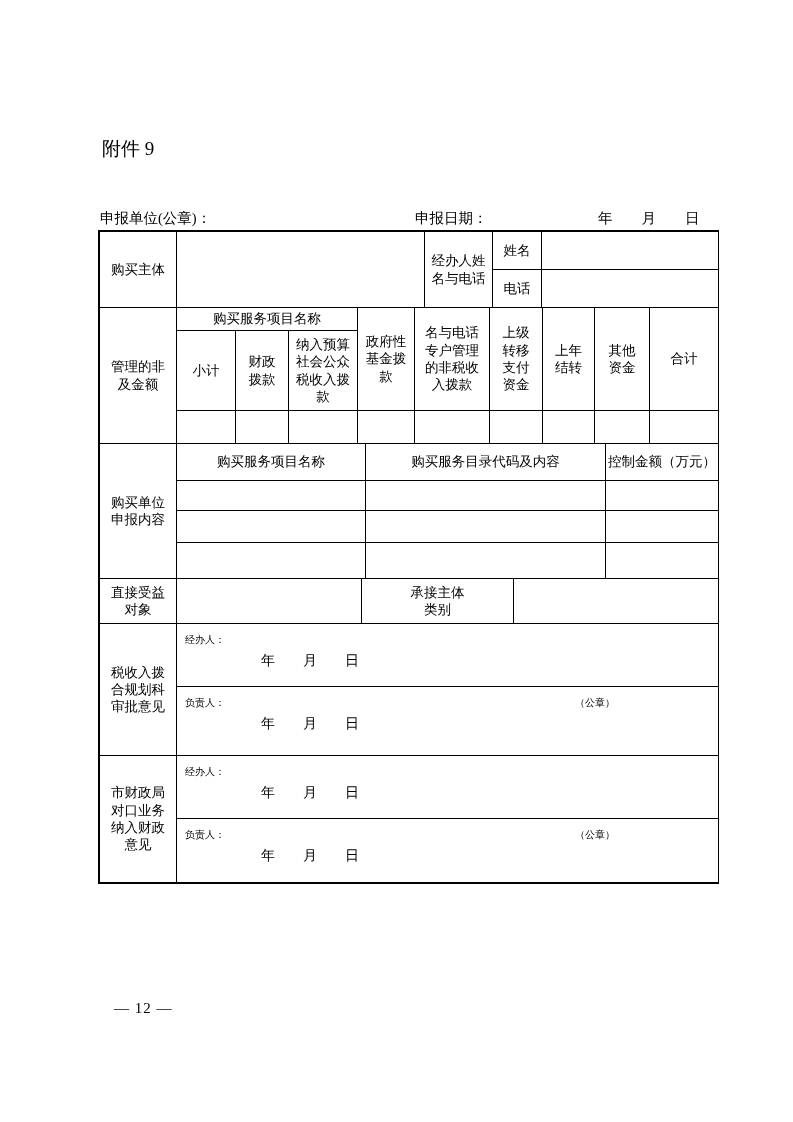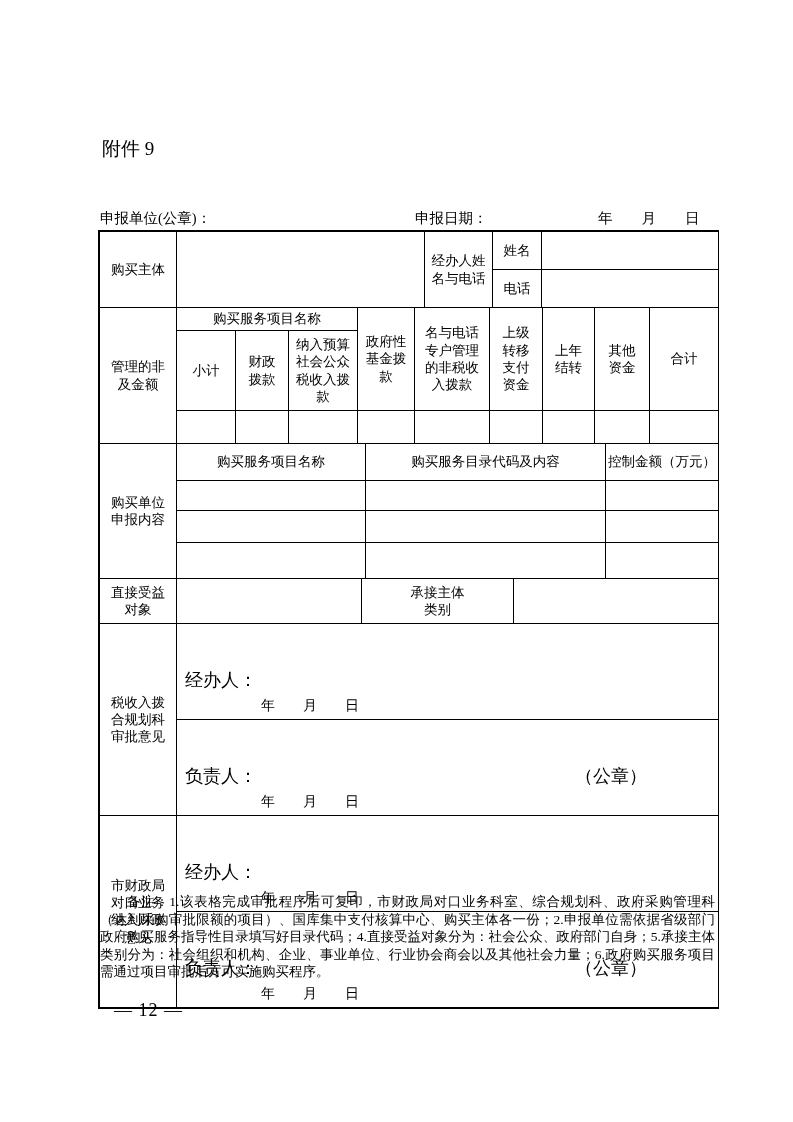--- a/index.html
+++ b/index.html
@@ -24,27 +24,27 @@
   table.tbl + table.tbl { margin-top:-1px; }
   .tbl td {
     border:1px solid #000; text-align:center; vertical-align:middle;
     font-size:13.5px; line-height:1.28; padding:1px 2px; overflow:hidden;
   }
   .pre { white-space:pre-line; }
   .lbl { font-size:14px; }
   .sm  { font-size:13px; white-space:nowrap; }
 
   td.appr { text-align:left; vertical-align:top; padding:10px 8px 4px 8px; }
-  .appr-line1 { position:relative; font-size:18px;margin-top:35px; }
+  .appr-line1 { position:relative; font-size:10px; }
   .appr-seal { position:absolute; left:390px; top:0; }
   .appr-date { padding-left:76px; margin-top:5px; font-size:14px; }
 
   .note { position:absolute; left:100px; top:893px; width:615px; margin:0;
           font-size:13.5px; line-height:17.6px; text-align:justify; text-indent:2em; }
-  .pagenum { position:absolute; left:114px; top:1000px; font-size:18px; letter-spacing:1px; }
+  .pagenum { position:absolute; left:114px; top:1000px; font-size:15px; letter-spacing:1px; }
 </style>
 </head>
 <body>
 
 <div class="page">
 
   <div class="attachment">附件 9</div>
 
   <div class="meta">
     <span class="meta-unit">申报单位(公章)：</span>
@@ -242,17 +242,16 @@
             <span class="appr-seal">（公章）</span>
           </div>
           <div class="appr-date">年　　月　　日</div>
         </td>
       </tr>
     </tbody>
       </table>
 
   </div>
 
-  <p class="note">备注：1.该表格完成审批程序后可复印，市财政局对口业务科室、综合规划科、政府采购管理科（达到采购审批限额的项目）、国库集中支付核算中心、购买主体各一份；2.申报单位需依据省级部门政府购买服务指导性目录填写好目录代码；4.直接受益对象分为：社会公众、政府部门自身；5.承接主体类别分为：社会组织和机构、企业、事业单位、行业协会商会以及其他社会力量；6.政府购买服务项目需通过项目审批后方可实施购买程序。</p>
 
   <div class="pagenum">— 12 —</div>
 
 </div>
 
 </body></html>

